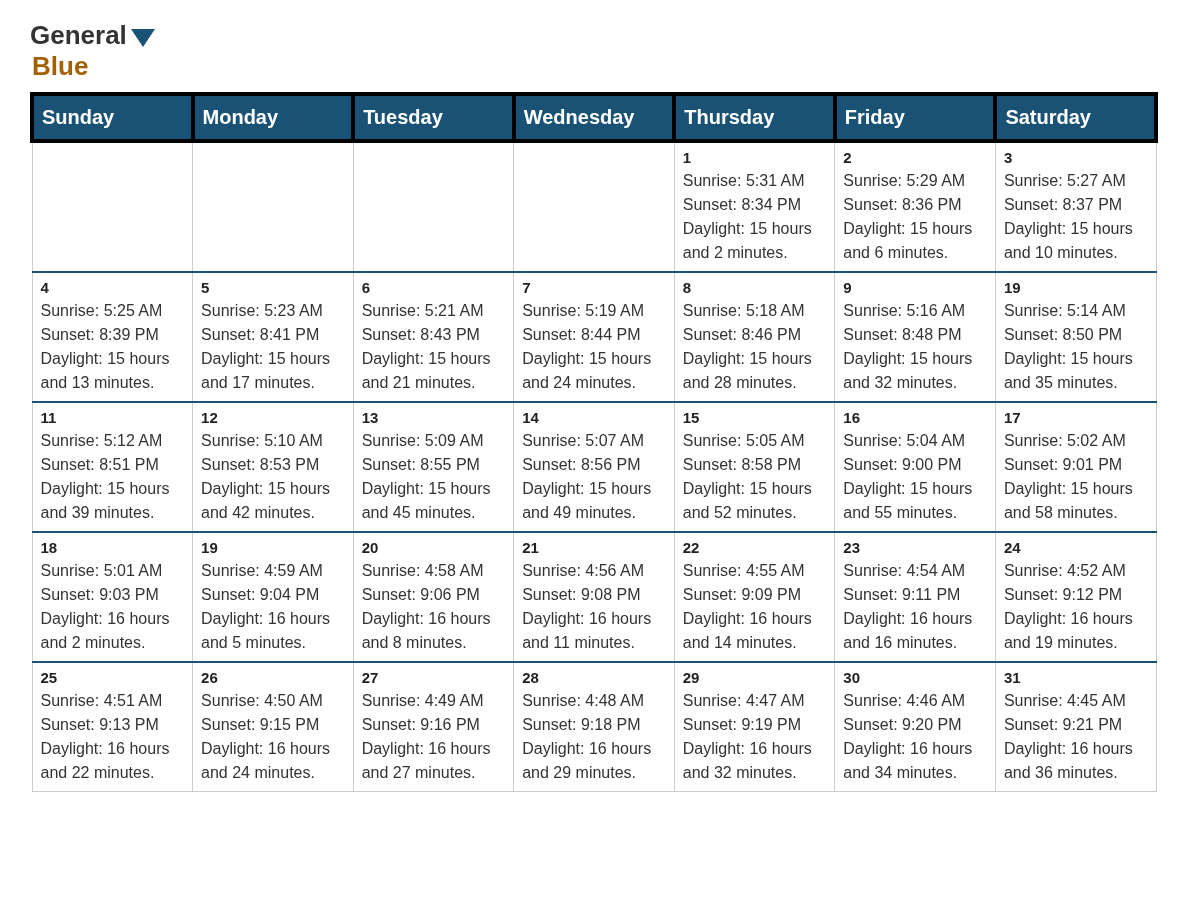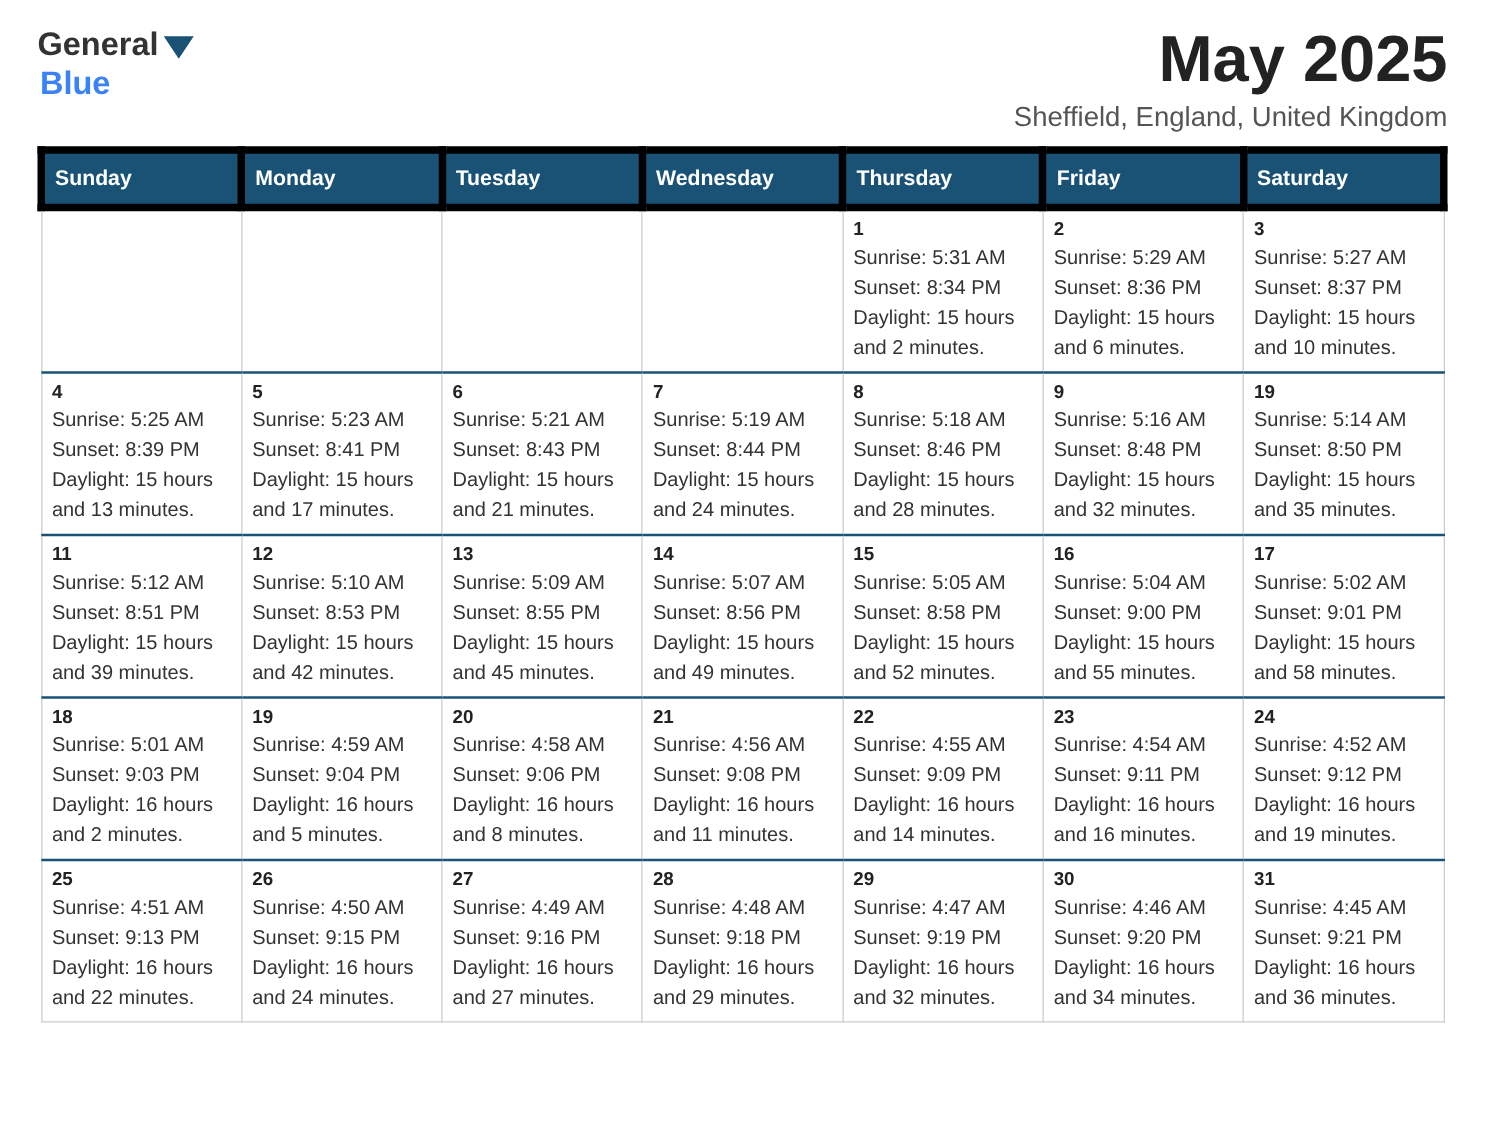--- a/index.html
+++ b/index.html
@@ -36,21 +36,21 @@
       height: 0;
       border-left: 12px solid transparent;
       border-right: 12px solid transparent;
       border-top: 18px solid #1a5276;
       margin-left: 4px;
       margin-top: 4px;
     }
     .logo-blue {
       font-size: 26px;
       font-weight: bold;
-      color: #3b82f6;
+      color: #a16207;
       margin-left: 2px;
     }
     .title-section {
       text-align: right;
     }
     .month-title {
       font-size: 52px;
       font-weight: bold;
       color: #222;
       line-height: 1.1;
@@ -61,25 +61,25 @@
       margin-top: 4px;
     }
     .calendar {
       width: 100%;
       border-collapse: collapse;
       margin-top: 8px;
     }
     .calendar th {
       background-color: #1a5276;
       color: #fff;
-      font-size: 17px;
+      font-size: 20px;
       font-weight: bold;
       padding: 10px 8px;
       text-align: left;
-      border: 6px solid #000000;
+      border: 4px solid #000000;
     }
     .calendar td {
       vertical-align: top;
       border: 1px solid #ccc;
       padding: 6px 8px;
       width: calc(100% / 7);
       min-height: 100px;
     }
     .calendar tr.week-row td {
       border-top: 2px solid #1a5276;
@@ -102,24 +102,20 @@
 </head>
 <body>
 
 <div class="header">
   <div class="logo">
     <div class="logo-top">
       <span class="logo-general">General</span>
       <div class="logo-triangle"></div>
     </div>
     <span class="logo-blue">Blue</span>
-  </div>
-  <div class="title-section">
-    <div class="month-title">May 2025</div>
-    <div class="location">Sheffield, England, United Kingdom</div>
   </div>
 </div>
 
 <table class="calendar" id="cal-table">
   <thead>
     <tr id="header-row">
         <th>Sunday</th>
         <th>Monday</th>
         <th>Tuesday</th>
         <th>Wednesday</th>

